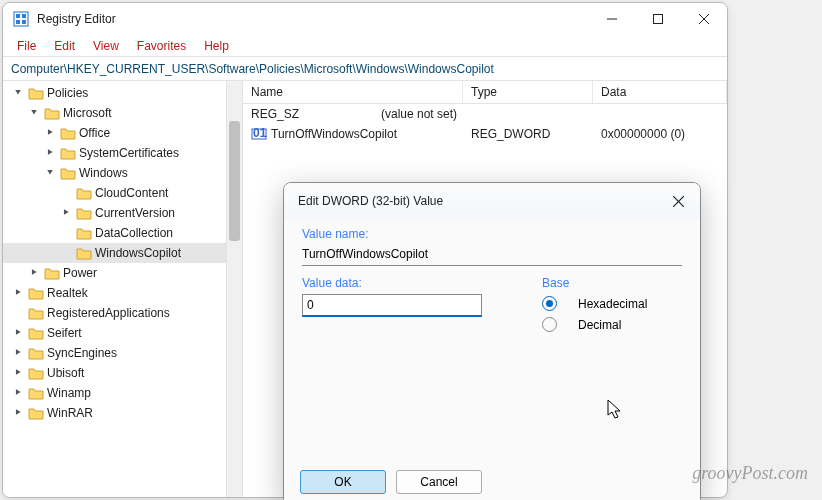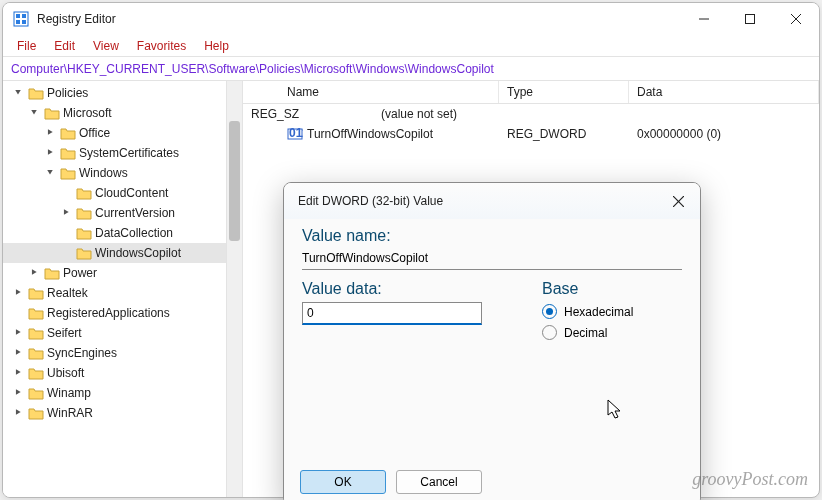--- a/index.html
+++ b/index.html
@@ -1,67 +1,67 @@
 <!DOCTYPE html>
 <html><head>
 <meta charset="utf-8">
 <style>
 * { box-sizing: border-box; margin: 0; padding: 0; font-family: 'Segoe UI', Tahoma, sans-serif; font-size: 12px; }
 body { background: #f0f0f0; width: 822px; height: 500px; overflow: hidden; position: relative; }
-.window { width: 818px; height: 496px; background: #fff; border: 1px solid #b8b8b8; border-radius: 8px; margin: 2px; display: flex; flex-direction: column; overflow: hidden; box-shadow: 0 2px 8px rgba(0,0,0,0.1); }
+.window { width: 726px; height: 496px; background: #fff; border: 1px solid #b8b8b8; border-radius: 8px; margin: 2px; display: flex; flex-direction: column; overflow: hidden; box-shadow: 0 2px 8px rgba(0,0,0,0.1); }
 .titlebar { height: 32px; display: flex; align-items: center; padding: 0 0 0 10px; background: #fff; }
 .titlebar-icon { width: 16px; height: 16px; margin-right: 8px; }
 .titlebar-title { flex: 1; font-size: 12px; color: #222; }
 .winbtns { display: flex; height: 100%; }
 .winbtn { width: 46px; height: 32px; display: flex; align-items: center; justify-content: center; color: #333; }
 .menubar { height: 22px; display: flex; align-items: center; padding: 0 6px; gap: 2px; border-bottom: 1px solid #e3e3e3; }
 .menuitem { padding: 2px 8px; font-size: 12px; color: #b91c1c; }
-.pathbar { height: 24px; border-bottom: 1px solid #e3e3e3; padding: 2px 8px; font-size: 12px; color: #6d28d9; display: flex; align-items: center; white-space: nowrap; overflow: hidden; }
+.pathbar { height: 24px; border-bottom: 1px solid #e3e3e3; padding: 2px 8px; font-size: 12px; color: #0c4a6e; display: flex; align-items: center; white-space: nowrap; overflow: hidden; }
 .content { flex: 1; display: flex; overflow: hidden; }
 .tree { width: 240px; border-right: 1px solid #e3e3e3; overflow: auto; padding: 2px 0; background: #fff; position: relative; }
 .scrollbar-v { position: absolute; right: 0; top: 0; bottom: 0; width: 16px; background: #f0f0f0; border-left: 1px solid #e3e3e3; }
 .scrollbar-thumb { position: absolute; left: 2px; right: 2px; top: 40px; height: 120px; background: #c0c0c0; border-radius: 3px; }
 .tree-inner { padding-right: 16px; }
 .tree-node { display: flex; align-items: center; height: 20px; padding-left: 4px; white-space: nowrap; }
 .tree-node.sel { background: #e5e5e5; }
 .tree-toggle { width: 14px; text-align: center; color: #555; font-size: 10px; }
 .tree-icon { width: 16px; height: 14px; margin: 0 3px; }
 .tree-label { font-size: 12px; color: #222; }
 .folder-svg { display: inline-block; }
 .listview { flex: 1; overflow: auto; }
 .list-header { display: flex; border-bottom: 1px solid #e3e3e3; position: sticky; top: 0; background: #fff; }
 .list-col { padding: 4px 8px; font-size: 12px; color: #222; border-right: 1px solid #e8e8e8; }
-.col-name { width: 220px; margin-left: 36px; }
+.col-name { width: 220px; }
 .col-type { width: 130px; }
 .col-data { flex: 1; }
 .list-row { display: flex; height: 20px; align-items: center; }
 .list-cell { padding: 1px 8px; font-size: 12px; color: #222; display: flex; align-items: center; }
 .val-icon { width: 16px; height: 16px; margin-right: 4px; flex-shrink: 0; }
 .dialog-overlay { position: absolute; left: 283px; top: 182px; width: 418px; height: 324px; }
 .dialog { width: 100%; height: 100%; background: #fff; border: 1px solid #8a8a8a; border-radius: 8px; box-shadow: 0 8px 30px rgba(0,0,0,0.25); display: flex; flex-direction: column; overflow: hidden; }
 .dialog-title { height: 36px; display: flex; align-items: center; padding: 0 8px 0 14px; background: linear-gradient(#fcfcfc,#f3f7fb); }
 .dialog-title-text { flex: 1; font-size: 12px; color: #222; }
 .dialog-close { width: 28px; height: 28px; display: flex; align-items: center; justify-content: center; }
 .dialog-body { flex: 1; padding: 8px 18px; background: #fafafa; }
-.dlg-label { font-size: 16px; color: #0c4a6e; margin-bottom: 4px; }
+.dlg-label { font-size: 12px; color: #3b82f6; margin-bottom: 4px; }
 .dlg-field { width: 100%; border: none; border-bottom: 1px solid #888; background: transparent; font-size: 12px; padding: 2px 0 4px 0; margin-bottom: 10px; }
 .dlg-field.edit { background: #fff; border: 1px solid #888; border-bottom: 2px solid #0067c0; padding: 3px 4px; }
 .dlg-row { display: flex; gap: 24px; }
 .dlg-col-left { width: 180px; }
 .dlg-col-right { flex: 1; margin-left: 36px; }
 .radio-group { border: none; }
-.radio-row { display: flex; align-items: flex-end; gap: 7px; margin: 6px 0; font-size: 12px; }
+.radio-row { display: flex; align-items: flex-end; gap: 21px; margin: 6px 0; font-size: 12px; }
 .radio { width: 15px; height: 15px; border-radius: 50%; border: 1px solid #888; display:inline-flex; align-items:center; justify-content:center; }
 .radio.checked { border-color: #0067c0; }
 .radio.checked::after { content:''; width:7px; height:7px; border-radius:50%; background:#0067c0; }
 .dialog-buttons { height: 46px; display: flex; justify-content: flex-start; align-items: center; gap: 10px; padding: 0 16px; background: #fafafa; }
 .dlg-btn { min-width: 86px; height: 24px; border: 1px solid #adadad; background: #fdfdfd; font-size: 12px; display:flex; align-items:center; justify-content:center; border-radius: 3px; }
 .dlg-btn.ok { background: #cde6f7; border-color: #3a93d6; }
 .cursor { position: absolute; left: 607px; top: 399px; pointer-events:none; }
-.watermark { position: absolute; right: 14px; bottom: 10px; font-family: Georgia, serif; font-style: italic; font-size: 18px; color: rgba(80,80,80,0.5); pointer-events:none; }
+.watermark { position: absolute; right: 14px; bottom: 16px; font-family: Georgia, serif; font-style: italic; font-size: 18px; color: rgba(80,80,80,0.5); pointer-events:none; }
 </style>
 </head>
 <body>
 
 <div class="window">
   <div class="titlebar">
     <span class="titlebar-icon">
       <svg width="16" height="16" viewBox="0 0 16 16">
           <rect x="1" y="1" width="14" height="14" fill="#fff" stroke="#1a6dd6"></rect>
           <rect x="3" y="3" width="4" height="4" fill="#2b7de1"></rect>

